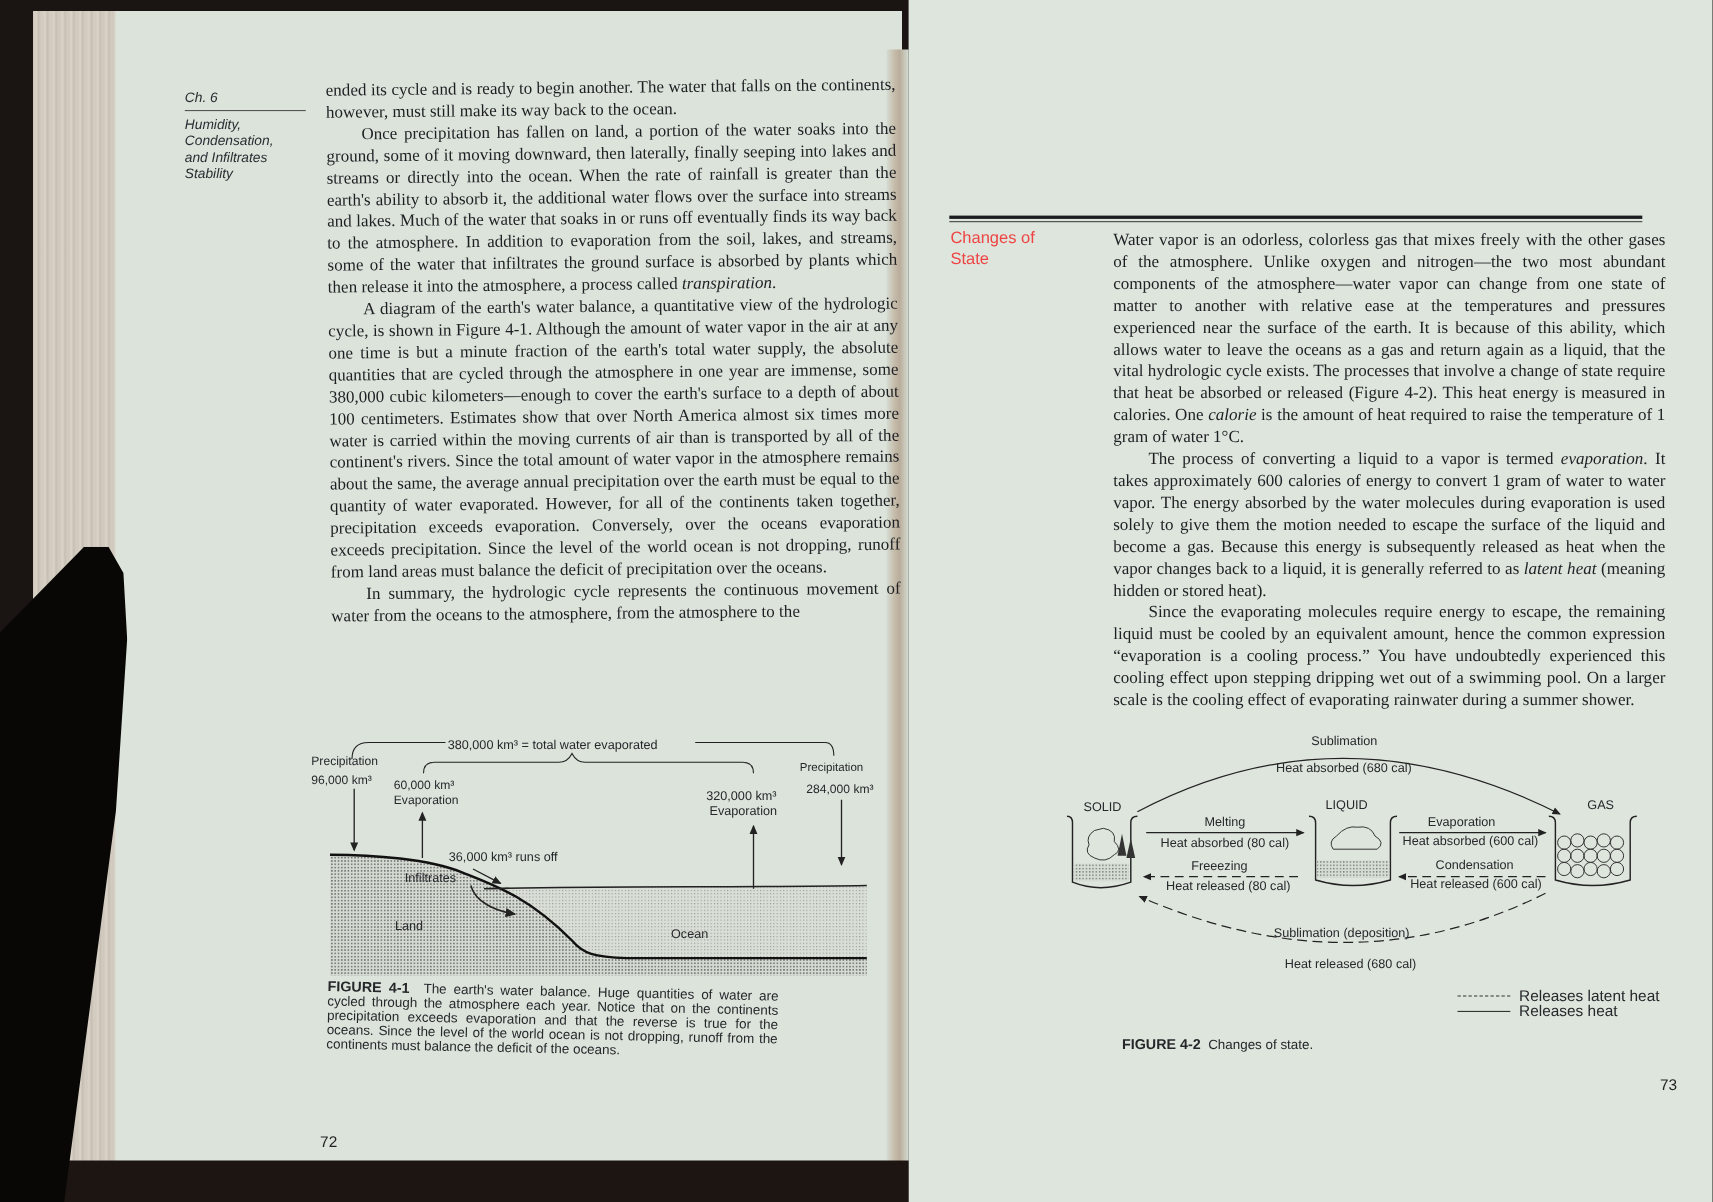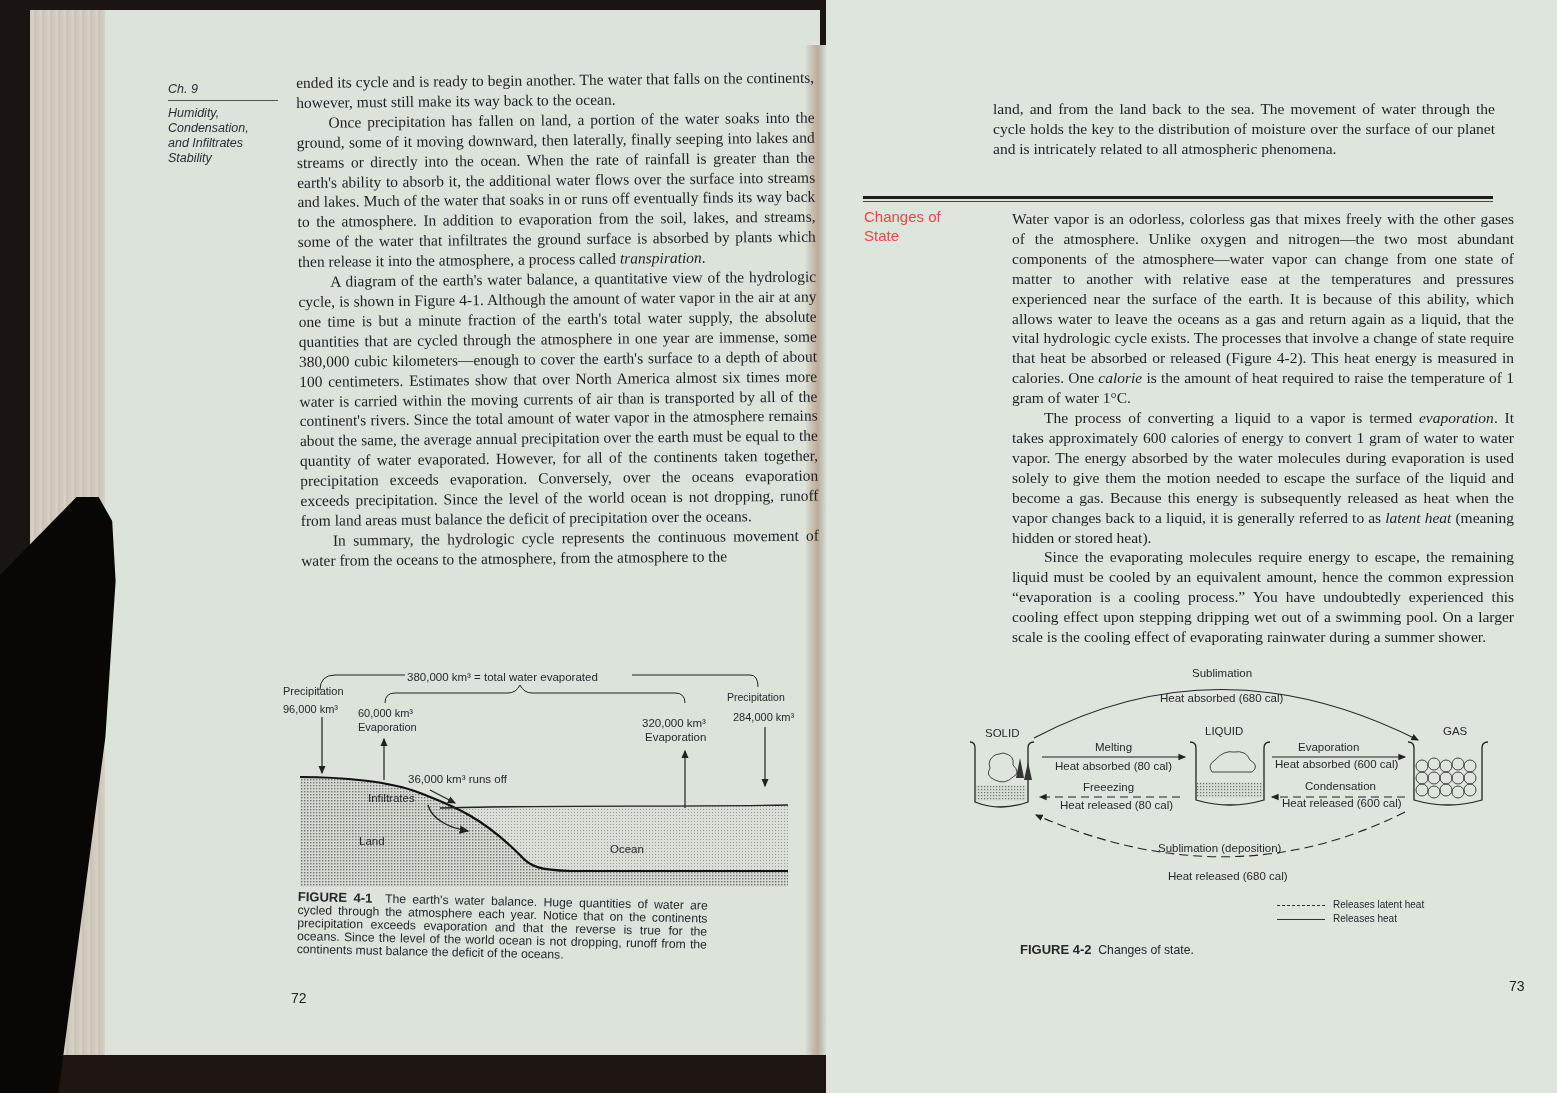--- a/index.html
+++ b/index.html
@@ -22,37 +22,37 @@
   .body-text p.indent{text-indent:32px;}
   .sec-rule{position:absolute;left:863px;top:196px;width:630px;height:3px;background:#1b1c20;}
   .sec-rule2{position:absolute;left:863px;top:201px;width:630px;height:1px;background:#444;}
   .sec-head{position:absolute;left:864px;top:207px;width:110px;font-family:"Liberation Sans",sans-serif;font-weight:normal;font-size:15px;line-height:19px;color:#ef4444;}
   .caption{position:absolute;font-family:"Liberation Sans",sans-serif;font-size:12.2px;line-height:13px;color:#26272b;}
   .caption b{font-size:13px;}
   .fig1-caption{left:298px;top:890px;width:410px;transform:rotate(1.2deg);transform-origin:left top;text-align:justify;}
   .fig2-caption{left:992px;top:943px;padding-left:28px;}
   .pagenum{position:absolute;font-family:"Liberation Sans",sans-serif;font-size:14px;color:#222;}
   svg text{font-family:"Liberation Sans",sans-serif;fill:#27282c;}
-  .legend{position:absolute;left:1277px;top:898px;font-family:"Liberation Sans",sans-serif;font-size:10px;color:#26272b;line-height:14px;}
+  .legend{position:absolute;left:1325px;top:898px;font-family:"Liberation Sans",sans-serif;font-size:14px;color:#26272b;line-height:14px;}
   .legend .row{display:flex;align-items:center;gap:8px;}
   .legend .ln{width:48px;height:0;border-top:1px solid #333;}
   .legend .ln.dash{border-top:1px dashed #333;}
 </style>
 </head>
 <body>
 
 <div class="scene">
   <div class="left-page"></div>
   <div class="page-edges"></div>
   <div class="gutter"></div>
   <div class="right-page"></div>
   <div class="bottom-dark"></div>
 
   <div class="sidebar">
-    <div class="ch">Ch. 9</div>
+    <div class="ch">Ch. 6</div>
     <div>Humidity,</div>
     <div>Condensation,</div>
     <div>and Infiltrates</div>
     <div>Stability</div>
   </div>
 
   <div class="body-text left-text">
     <p>ended its cycle and is ready to begin another. The water that falls on the continents, however, must still make its way back to the ocean.</p>
     <p class="indent"><span>Once precipitation has fallen on land, a portion of the water soaks into the ground, some of it moving downward, then laterally, finally seeping into lakes and streams or directly into the ocean. When the rate of rainfall is greater than the earth's ability to absorb it, the additional water flows over the surface into streams and lakes. Much of the water that soaks in or runs off eventually finds its way back to the atmosphere. In addition to evaporation from the soil, lakes, and streams, some of the water that infiltrates the ground surface is absorbed by plants which then release it into the atmosphere, a process called </span><i>transpiration</i><span>.</span></p>
     <p class="indent">A diagram of the earth's water balance, a quantitative view of the hydrologic cycle, is shown in Figure 4-1. Although the amount of water vapor in the air at any one time is but a minute fraction of the earth's total water supply, the absolute quantities that are cycled through the atmosphere in one year are immense, some 380,000 cubic kilometers—enough to cover the earth's surface to a depth of about 100 centimeters. Estimates show that over North America almost six times more water is carried within the moving currents of air than is transported by all of the continent's rivers. Since the total amount of water vapor in the atmosphere remains about the same, the average annual precipitation over the earth must be equal to the quantity of water evaporated. However, for all of the continents taken together, precipitation exceeds evaporation. Conversely, over the oceans evaporation exceeds precipitation. Since the level of the world ocean is not dropping, runoff from land areas must balance the deficit of precipitation over the oceans.</p>
@@ -101,25 +101,22 @@
     <line x1="150" y1="125" x2="175" y2="138" stroke="#222" stroke-width="1.2" marker-end="url(#ah)"></line>
     <text x="88" y="137" font-size="11.5">Infiltrates</text>
     <path d="M148,140 C152,155 170,163 188,166" fill="none" stroke="#222" stroke-width="1.4" marker-end="url(#ah)"></path>
     <text x="79" y="180" font-size="11.5">Land</text>
     <text x="330" y="188" font-size="11.5">Ocean</text>
   </svg>
 
   <div class="caption fig1-caption">
     <b>FIGURE 4-1</b>&nbsp;&nbsp;<span>The earth's water balance. Huge quantities of water are cycled through the atmosphere each year. Notice that on the continents precipitation exceeds evaporation and that the reverse is true for the oceans. Since the level of the world ocean is not dropping, runoff from the continents must balance the deficit of the oceans.</span>
   </div>
-  <div class="pagenum" style="left:291px;top:990px;">72</div>
-
-  <div class="body-text right-text" style="top:99px;">
-    <p>land, and from the land back to the sea. The movement of water through the cycle holds the key to the distribution of moisture over the surface of our planet and is intricately related to all atmospheric phenomena.</p>
-  </div>
+  <div class="pagenum" style="left:291px;top:1030px;">72</div>
+
   <div class="sec-rule"></div>
   <div class="sec-rule2"></div>
   <div class="sec-head">
     <div>Changes of</div>
     <div>State</div>
   </div>
   <div class="body-text right-text" style="top:209px;margin-left:19px;">
     <p><span>Water vapor is an odorless, colorless gas that mixes freely with the other gases of the atmosphere. Unlike oxygen and nitrogen—the two most abundant components of the atmosphere—water vapor can change from one state of matter to another with relative ease at the temperatures and pressures experienced near the surface of the earth. It is because of this ability, which allows water to leave the oceans as a gas and return again as a liquid, that the vital hydrologic cycle exists. The processes that involve a change of state require that heat be absorbed or released (Figure 4-2). This heat energy is measured in calories. One </span><i>calorie</i><span> is the amount of heat required to raise the temperature of 1 gram of water 1°C.</span></p>
     <p class="indent"><span>The process of converting a liquid to a vapor is termed </span><i>evaporation</i><span>. It takes approximately 600 calories of energy to convert 1 gram of water to water vapor. The energy absorbed by the water molecules during evaporation is used solely to give them the motion needed to escape the surface of the liquid and become a gas. Because this energy is subsequently released as heat when the vapor changes back to a liquid, it is generally referred to as </span><i>latent heat</i><span> (meaning hidden or stored heat).</span></p>
     <p class="indent">Since the evaporating molecules require energy to escape, the remaining liquid must be cooled by an equivalent amount, hence the common expression “evaporation is a cooling process.” You have undoubtedly experienced this cooling effect upon stepping dripping wet out of a swimming pool. On a larger scale is the cooling effect of evaporating rainwater during a summer shower.</p>

